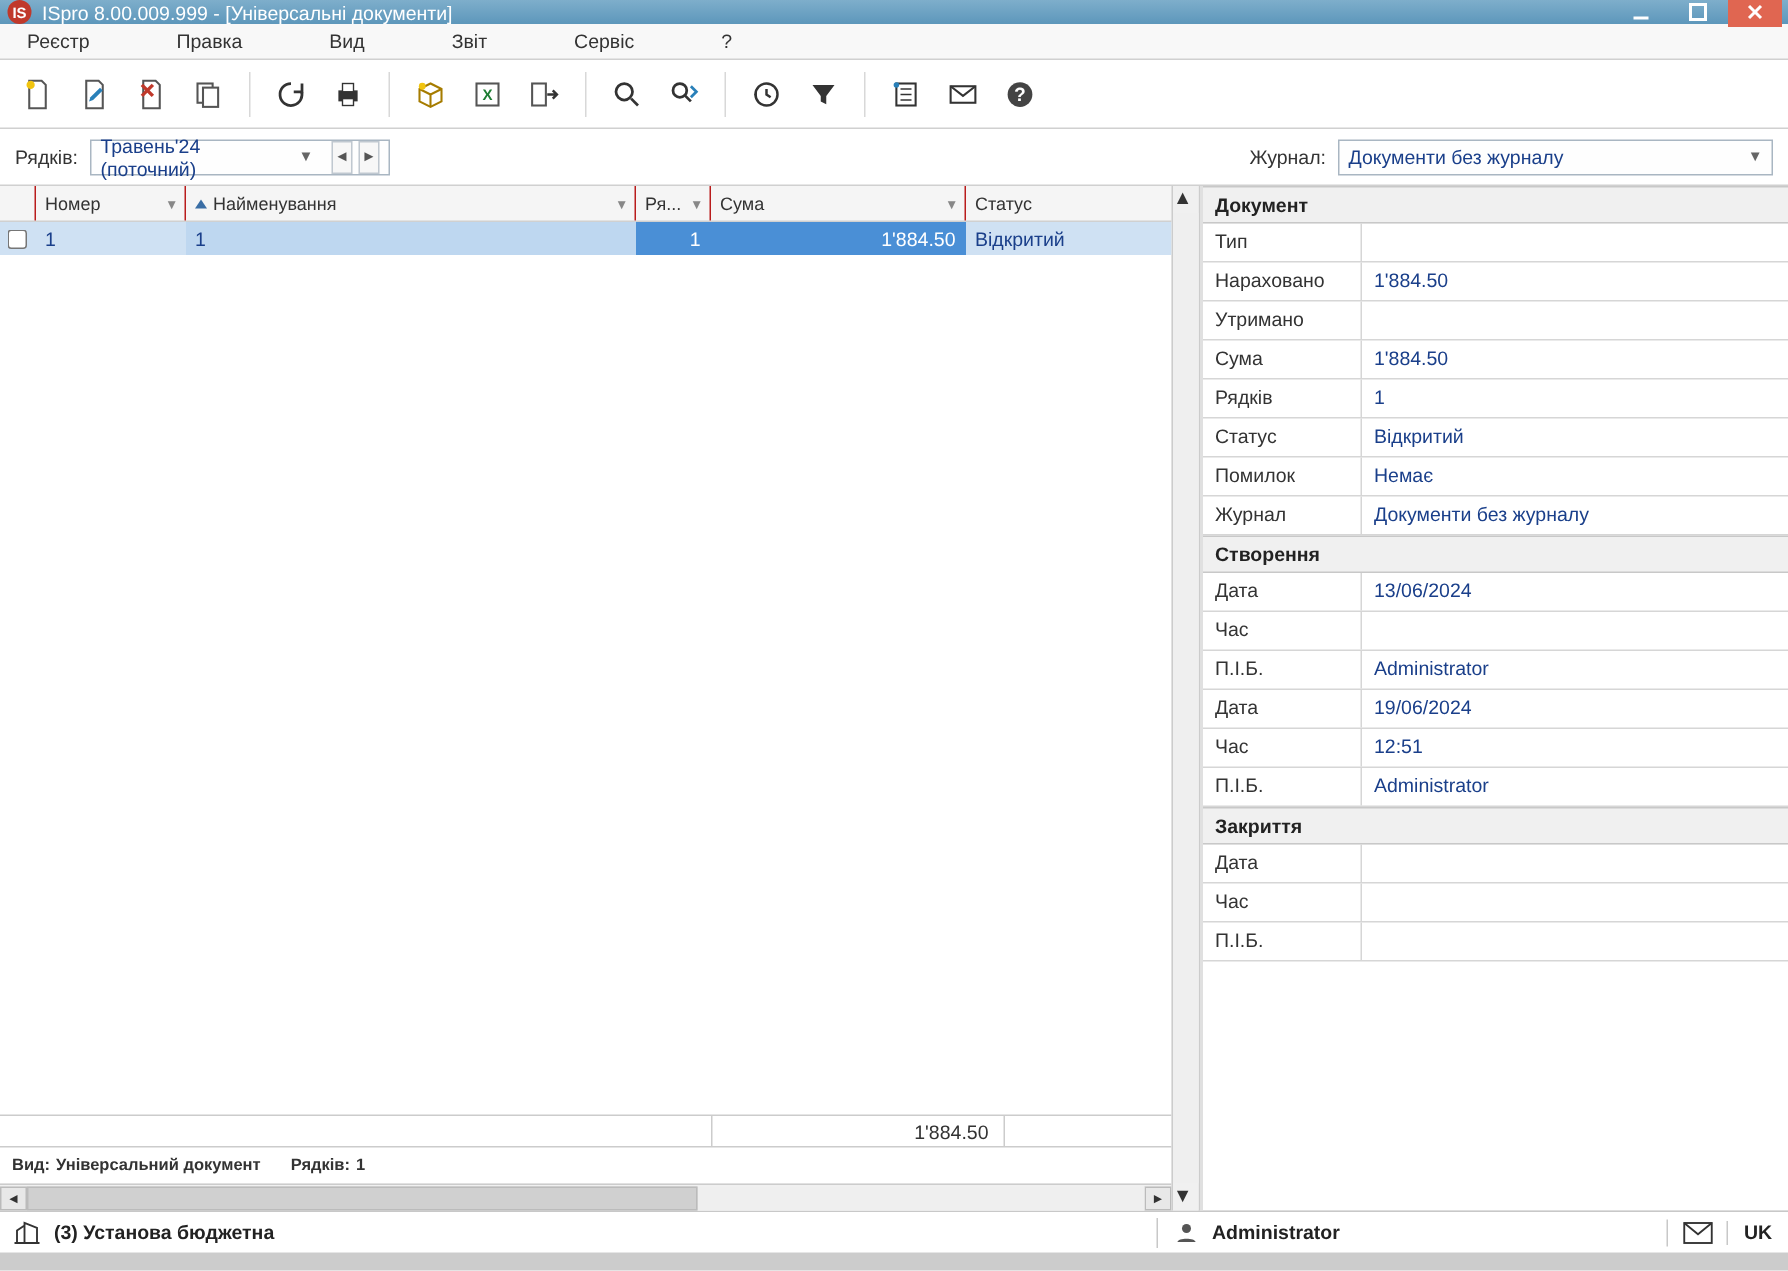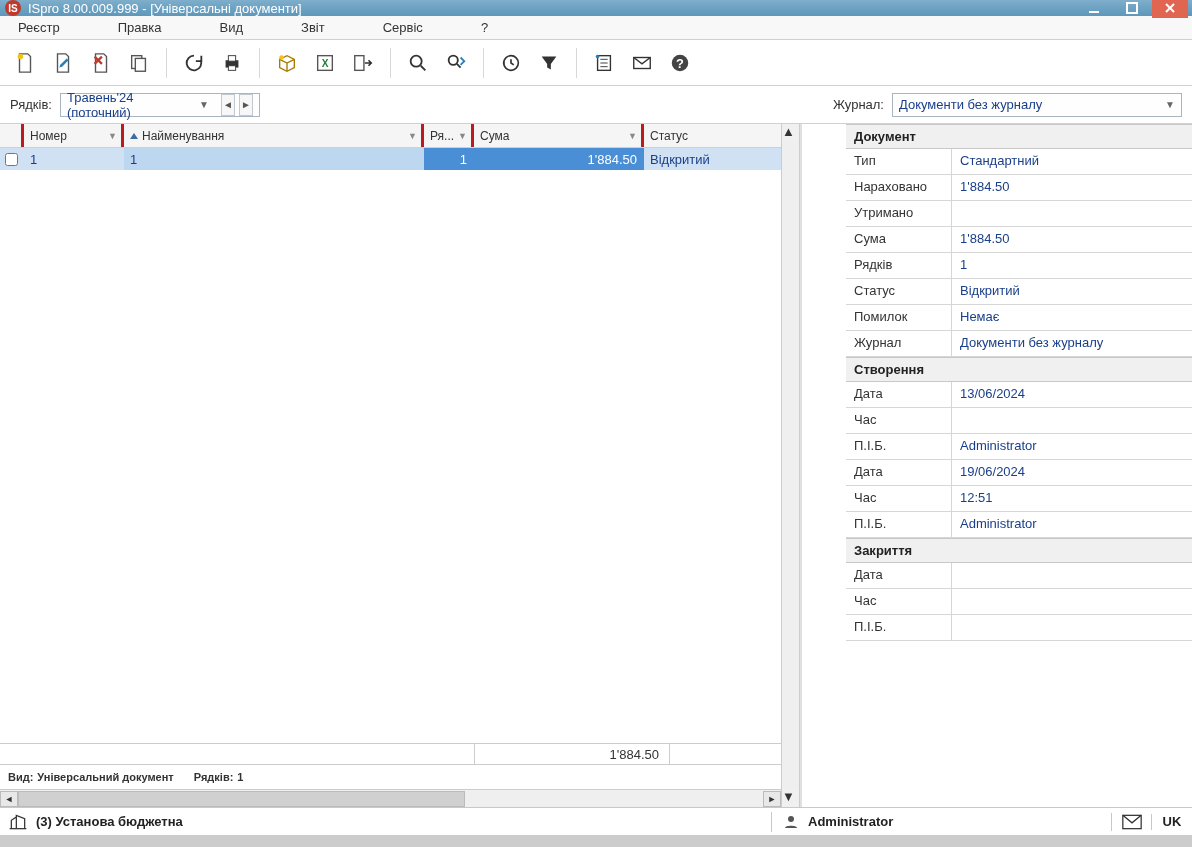--- a/index.html
+++ b/index.html
@@ -119,21 +119,21 @@
   }
   .grid-header {
     display: flex;
     height: 24px;
     background: #f5f5f5;
     border-bottom: 1px solid #d0d0d0;
     font-size: 12px;
     color: #333;
   }
   .gh-cell {
-    border-right: 3px solid #b91c1c;
+    border-right: 1px solid #b91c1c;
     display: flex; align-items: center; padding: 0 6px;
     position: relative;
   }
   .gh-cell .drop-ico { position: absolute; right: 4px; font-size: 9px; color:#888; }
   .sort-asc-ico {
     display:inline-block; width:0; height:0;
     border-left:4px solid transparent; border-right:4px solid transparent;
     border-bottom:6px solid #3a6ea5; margin-right:4px;
   }
   .col-check { width: 24px; padding:0; justify-content:center; }
@@ -177,21 +177,20 @@
     width:18px; height:16px; border:1px solid #bbb; background:#e8e8e8;
     display:inline-flex; align-items:center; justify-content:center; font-size:9px;
   }
   .hscroll-mock .sb-track { flex:1; height:16px; background:#efefef; position:relative; }
   .hscroll-mock .sb-thumb { position:absolute; left:0; width:60%; height:100%; background:#d0d0d0; border:1px solid #bbb; }
 
   
   .details-panel {
     flex:1; overflow:auto;
     border-left: 2px solid #e0e0e0;
-    padding-left: 44px;
   }
   .detail-section-header {
     background:#f0f0f0;
     border-top:1px solid #c8c8c8;
     border-bottom:1px solid #c8c8c8;
     padding: 4px 8px;
     font-weight: bold;
     font-size: 13px;
     color:#222;
   }
@@ -487,21 +486,20 @@
         <span style="flex:1; background:#efefef;"></span>
         <span class="sb-btn" style="height:18px;">▼</span>
       </div>
     </div>
   </div>
 
   <div class="details-panel">
     <div class="detail-section-header">Документ</div>
     <div class="detail-row">
       <div class="detail-label">Тип</div>
-      <div class="detail-value">Стандартний</div>
     </div>
     <div class="detail-row">
       <div class="detail-label">Нараховано</div>
       <div class="detail-value">1'884.50</div>
     </div>
     <div class="detail-row">
       <div class="detail-label">Утримано</div>
       <div class="detail-value"></div>
     </div>
     <div class="detail-row">

